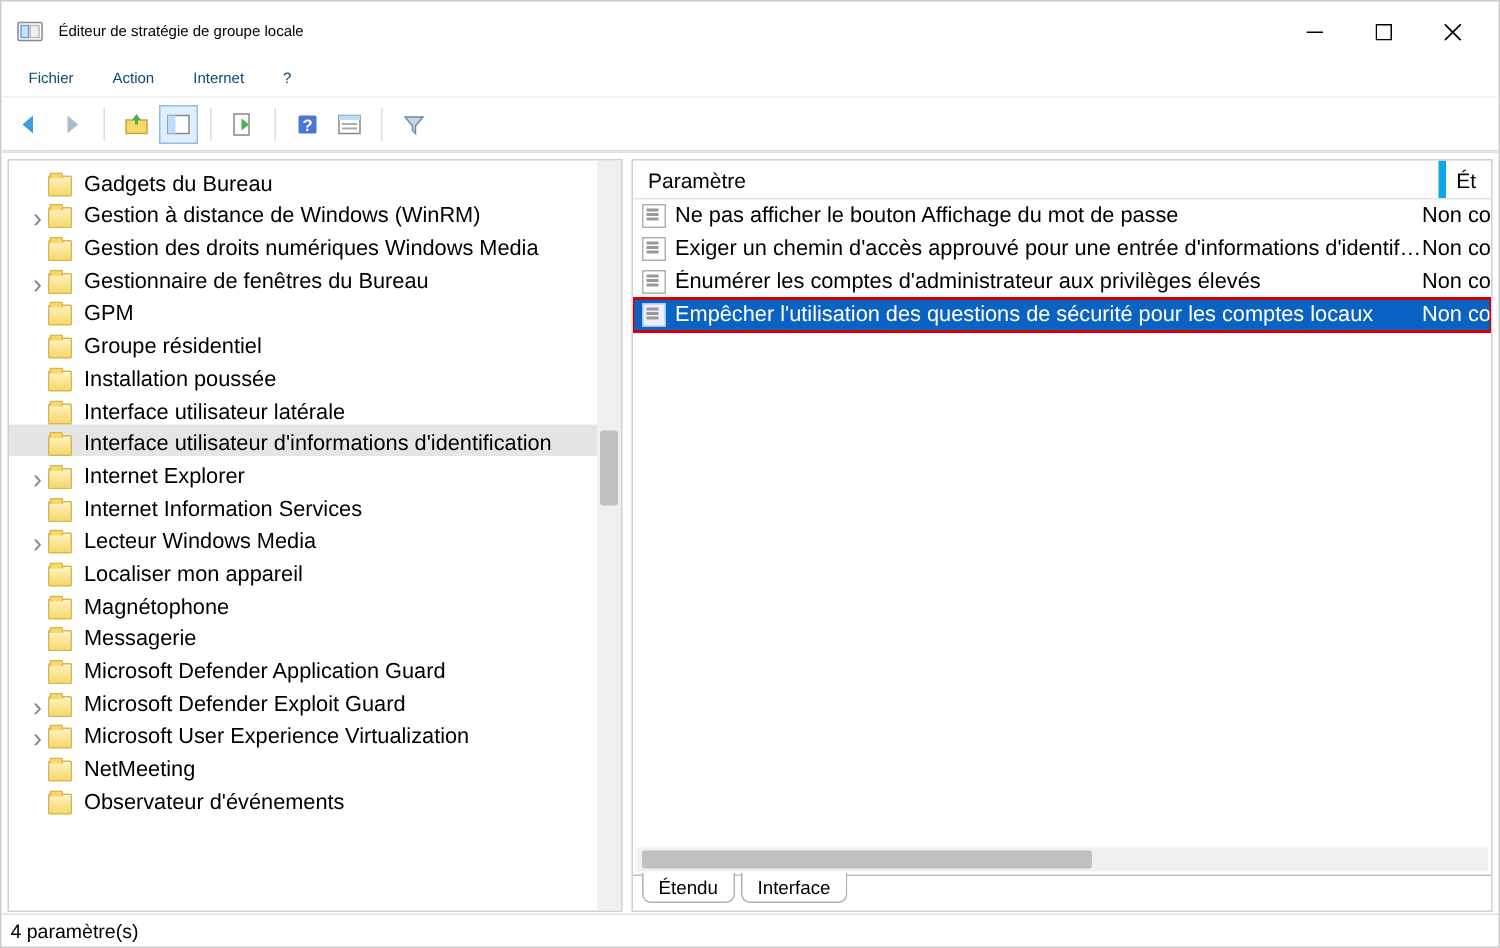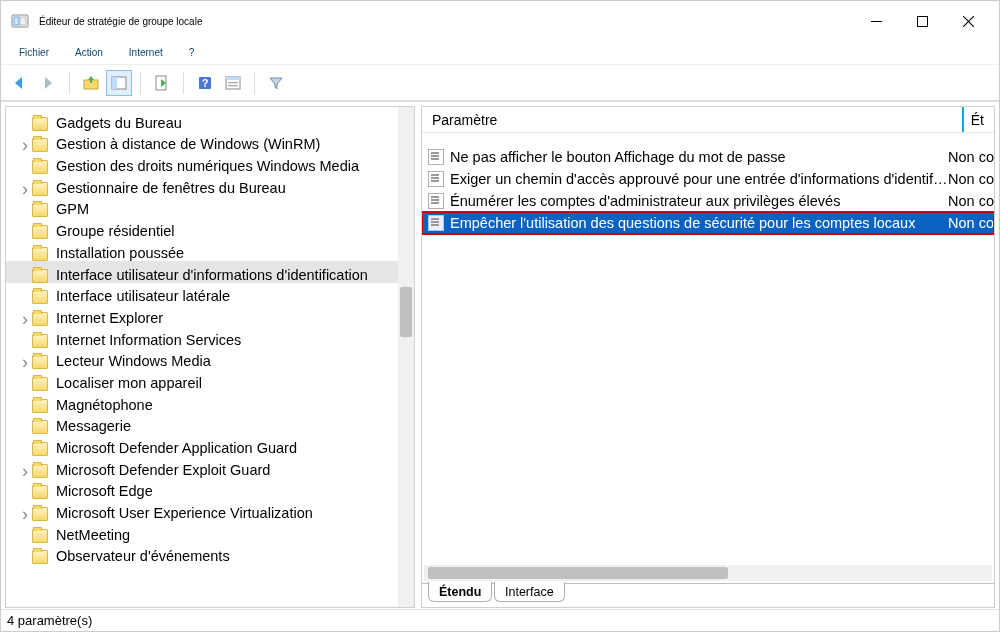--- a/index.html
+++ b/index.html
@@ -24,38 +24,38 @@
   .tree-row .folder { width: 16px; height: 14px; margin-right: 6px; background: linear-gradient(#fff1c4, #f6d96a); border: 1px solid #d9b84a; border-radius: 1px; position: relative; }
   .tree-row .folder::before { content: ""; position: absolute; top: -3px; left: 0; width: 7px; height: 3px; background: #f6d96a; border: 1px solid #d9b84a; border-bottom: none; border-radius: 1px 1px 0 0; }
   .tree-row .label { font-size: 14.5px; color: #000; padding: 0 2px; }
   .tree-row.selected { background: #e5e5e5; }
   .tree-row.selected .label { background: #e5e5e5; }
   .tree-vscroll { width: 16px; background: #f0f0f0; position: relative; }
   .tree-vscroll .thumb { position: absolute; left: 2px; top: 180px; width: 12px; height: 50px; background: #c0c0c0; border-radius: 2px; }
 
   .detail-pane { flex: 1; display: flex; flex-direction: column; border: 1px solid #d0d0d0; margin: 4px 4px 1px 3px; overflow: hidden; }
   .detail-header { height: 26px; border-bottom: 1px solid #e4e4e4; display: flex; align-items: center; font-size: 14px; color: #000; }
-  .dh-col { padding: 0 10px; height: 100%; display: flex; align-items: center; border-right: 2px solid #0ea5e9; }
+  .dh-col { padding: 0 10px; height: 100%; display: flex; align-items: center; border-right: 5px solid #0ea5e9; }
   .dh-col.param { flex: 1; }
   .dh-col.etat { width: 30px; justify-content: flex-end; border-right: none; }
-  .detail-list { flex: 1; overflow: hidden; position: relative; margin-top: 13px; }
+  .detail-list { flex: 1; overflow: hidden; position: relative; }
   .drow { display: flex; align-items: center; height: 22px; padding-left: 6px; }
   .drow .doc-icon { width: 16px; height: 16px; margin-right: 6px; background: #fff; border: 1px solid #b0b0b0; position: relative; }
   .drow .doc-icon::after { content: ""; position: absolute; left: 2px; top: 2px; width: 8px; height: 1.5px; background: #999; box-shadow: 0 3px 0 #999, 0 6px 0 #999; }
   .drow .dlabel { flex: 1; font-size: 14.5px; color: #000; white-space: nowrap; overflow: hidden; text-overflow: ellipsis; }
   .drow .dstate { width: 46px; font-size: 14.5px; color: #000; white-space: nowrap; overflow: hidden; text-align: right; padding-right: 2px; }
   .drow.selected { background: #0a63c2; color: #fff; outline: 2px solid #d60000; outline-offset: -1px; }
   .drow.selected .dlabel, .drow.selected .dstate { color: #fff; }
   .drow.selected .doc-icon { background: #eef; border-color: #9cf; }
   .detail-hscroll { height: 16px; background: #f0f0f0; position: relative; margin: 0 2px 2px; }
   .detail-hscroll .thumb { position: absolute; left: 4px; top: 2px; height: 12px; width: 300px; background: #c0c0c0; border-radius: 2px; }
   .tabstrip { height: 24px; position: relative; }
   .tabstrip .baseline { position: absolute; left: 0; right: 0; top: 0; height: 1px; background: #c0c0c0; }
   .tab { position: absolute; top: -1px; height: 20px; border: 1px solid #b0b0b0; border-top: none; border-radius: 0 0 6px 6px; background: #fff; font-size: 12.5px; display: flex; align-items: center; justify-content: center; padding: 0 10px; color: #000; }
-  .tab.etendu { left: 6px; font-weight: bold; }
+  .tab.etendu { left: 6px; }
   .tab.standard { left: 72px; }
   .statusbar { height: 22px; padding: 2px 6px; font-size: 13px; color: #000; border-top: 1px solid #e0e0e0; display: flex; align-items: center; }
 
   svg { display: block; }
 </style>
 </head>
 <body>
 
 <div class="window">
 
@@ -181,31 +181,31 @@
             <div class="tree-row">
               <span class="chev" style="color: rgb(136, 136, 136); font-size: 18px; line-height: 14px;"></span>
               <span class="folder"></span>
               <span class="label">Groupe résidentiel</span>
             </div>
             <div class="tree-row">
               <span class="chev" style="color: rgb(136, 136, 136); font-size: 18px; line-height: 14px;"></span>
               <span class="folder"></span>
               <span class="label">Installation poussée</span>
             </div>
+            <div class="tree-row">
+              <span class="chev" style="color: rgb(136, 136, 136); font-size: 18px; line-height: 14px;"></span>
+              <span class="folder"></span>
+              <span class="label">Interface utilisateur latérale</span>
+            </div>
             <div class="tree-row selected">
               <span class="chev" style="color: rgb(136, 136, 136); font-size: 18px; line-height: 14px;"></span>
               <span class="folder"></span>
               <span class="label">Interface utilisateur d'informations d'identification</span>
             </div>
             <div class="tree-row">
-              <span class="chev" style="color: rgb(136, 136, 136); font-size: 18px; line-height: 14px;"></span>
-              <span class="folder"></span>
-              <span class="label">Interface utilisateur latérale</span>
-            </div>
-            <div class="tree-row">
               <span class="chev" style="color: rgb(136, 136, 136); font-size: 18px; line-height: 14px;">›</span>
               <span class="folder"></span>
               <span class="label">Internet Explorer</span>
             </div>
             <div class="tree-row">
               <span class="chev" style="color: rgb(136, 136, 136); font-size: 18px; line-height: 14px;"></span>
               <span class="folder"></span>
               <span class="label">Internet Information Services</span>
             </div>
             <div class="tree-row">
@@ -230,25 +230,20 @@
             </div>
             <div class="tree-row">
               <span class="chev" style="color: rgb(136, 136, 136); font-size: 18px; line-height: 14px;"></span>
               <span class="folder"></span>
               <span class="label">Microsoft Defender Application Guard</span>
             </div>
             <div class="tree-row">
               <span class="chev" style="color: rgb(136, 136, 136); font-size: 18px; line-height: 14px;">›</span>
               <span class="folder"></span>
               <span class="label">Microsoft Defender Exploit Guard</span>
-            </div>
-            <div class="tree-row">
-              <span class="chev" style="color: rgb(136, 136, 136); font-size: 18px; line-height: 14px;"></span>
-              <span class="folder"></span>
-              <span class="label">Microsoft Edge</span>
             </div>
             <div class="tree-row">
               <span class="chev" style="color: rgb(136, 136, 136); font-size: 18px; line-height: 14px;">›</span>
               <span class="folder"></span>
               <span class="label">Microsoft User Experience Virtualization</span>
             </div>
             <div class="tree-row">
               <span class="chev" style="color: rgb(136, 136, 136); font-size: 18px; line-height: 14px;"></span>
               <span class="folder"></span>
               <span class="label">NetMeeting</span>

